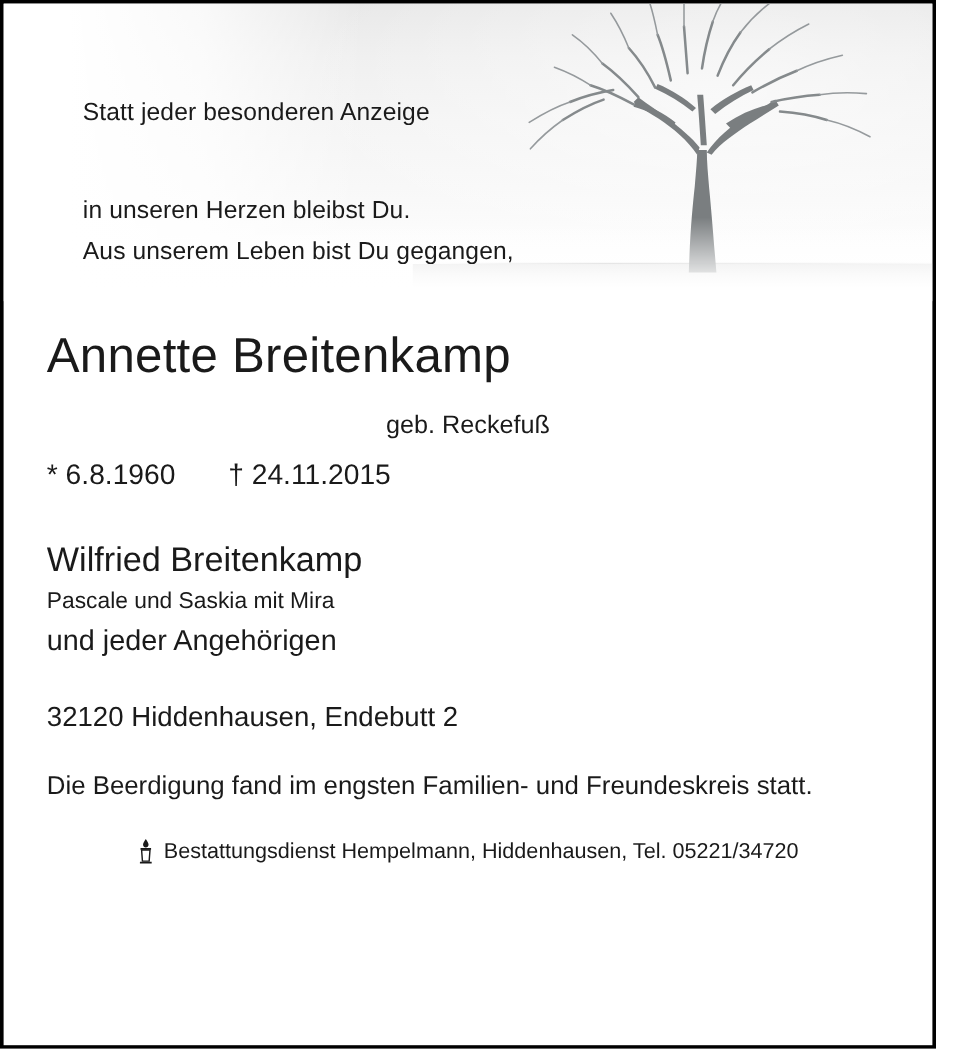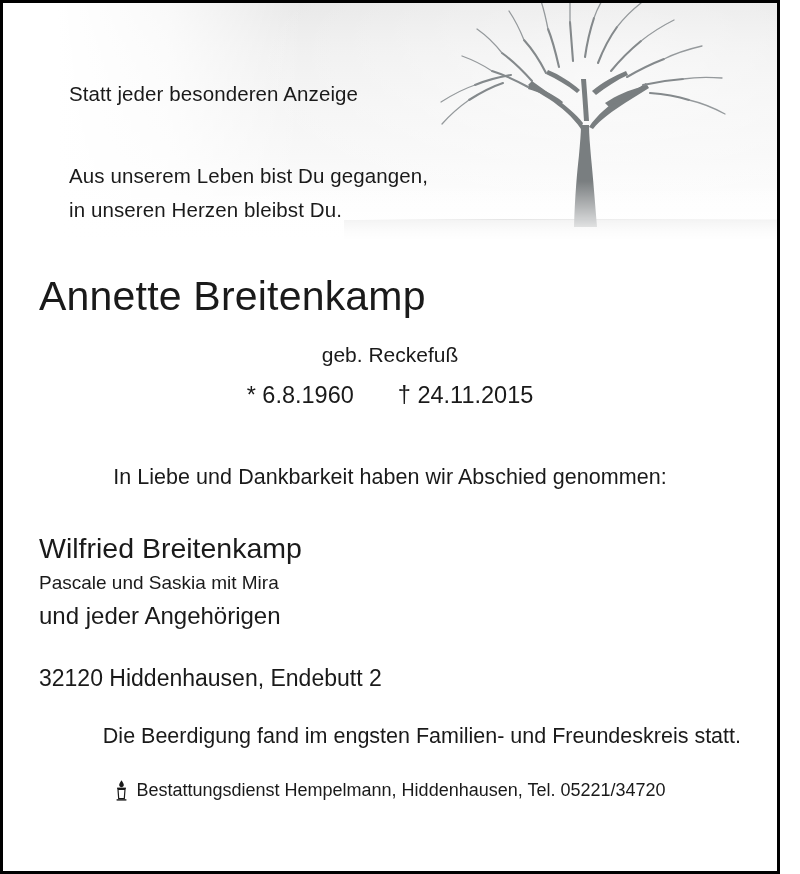--- a/index.html
+++ b/index.html
@@ -108,21 +108,21 @@
     font-size: 41px;
     margin-top: 48px;
     letter-spacing: 0.2px;
   }
   .maiden {
     text-align: center;
     font-size: 21px;
     margin-top: 23px;
   }
   .dates {
-    text-align: center;
+    text-align: left;
     font-size: 23.5px;
     margin-top: 15px;
   }
   .dates .gap { display: inline-block; width: 44px; }
 
   .mourn-line {
     text-align: center;
     font-size: 21.5px;
     margin-top: 56px;
     letter-spacing: 0.05px;
@@ -143,21 +143,21 @@
   .survivor-3 {
     font-size: 24px;
     margin-top: 7px;
   }
   .address {
     text-align: left;
     font-size: 23px;
     margin-top: 35px;
   }
   .burial-note {
-    text-align: right;
+    text-align: left;
     font-size: 21.5px;
     margin-top: 32px;
   }
   .footer {
     display: flex;
     align-items: center;
     justify-content: center;
     gap: 7px;
     margin-top: 30px;
     font-size: 18px;
@@ -228,31 +228,30 @@
 
     <div class="fade-left"></div>
     <div class="fade-bottom"></div>
   </div>
 
   <div class="content">
 
     <div class="intro">Statt jeder besonderen Anzeige</div>
 
     <div class="poem">
+      <div>in unseren Herzen bleibst Du.</div>
       <div>Aus unserem Leben bist Du gegangen,</div>
-      <div>in unseren Herzen bleibst Du.</div>
     </div>
 
     <div class="name">Annette Breitenkamp</div>
     <div class="maiden">geb. Reckefuß</div>
     <div class="dates">
       <span>* 6.8.1960</span><span class="gap"></span><span>† 24.11.2015</span>
     </div>
 
-    <div class="mourn-line">In Liebe und Dankbarkeit haben wir Abschied genommen:</div>
 
     <div class="survivors">
       <div class="survivor-1">Wilfried Breitenkamp</div>
       <div class="survivor-2">Pascale und Saskia mit Mira</div>
       <div class="survivor-3">und jeder Angehörigen</div>
     </div>
 
     <div class="address">32120 Hiddenhausen, Endebutt 2</div>
 
     <div class="burial-note">Die Beerdigung fand im engsten Familien- und Freundeskreis statt.</div>

